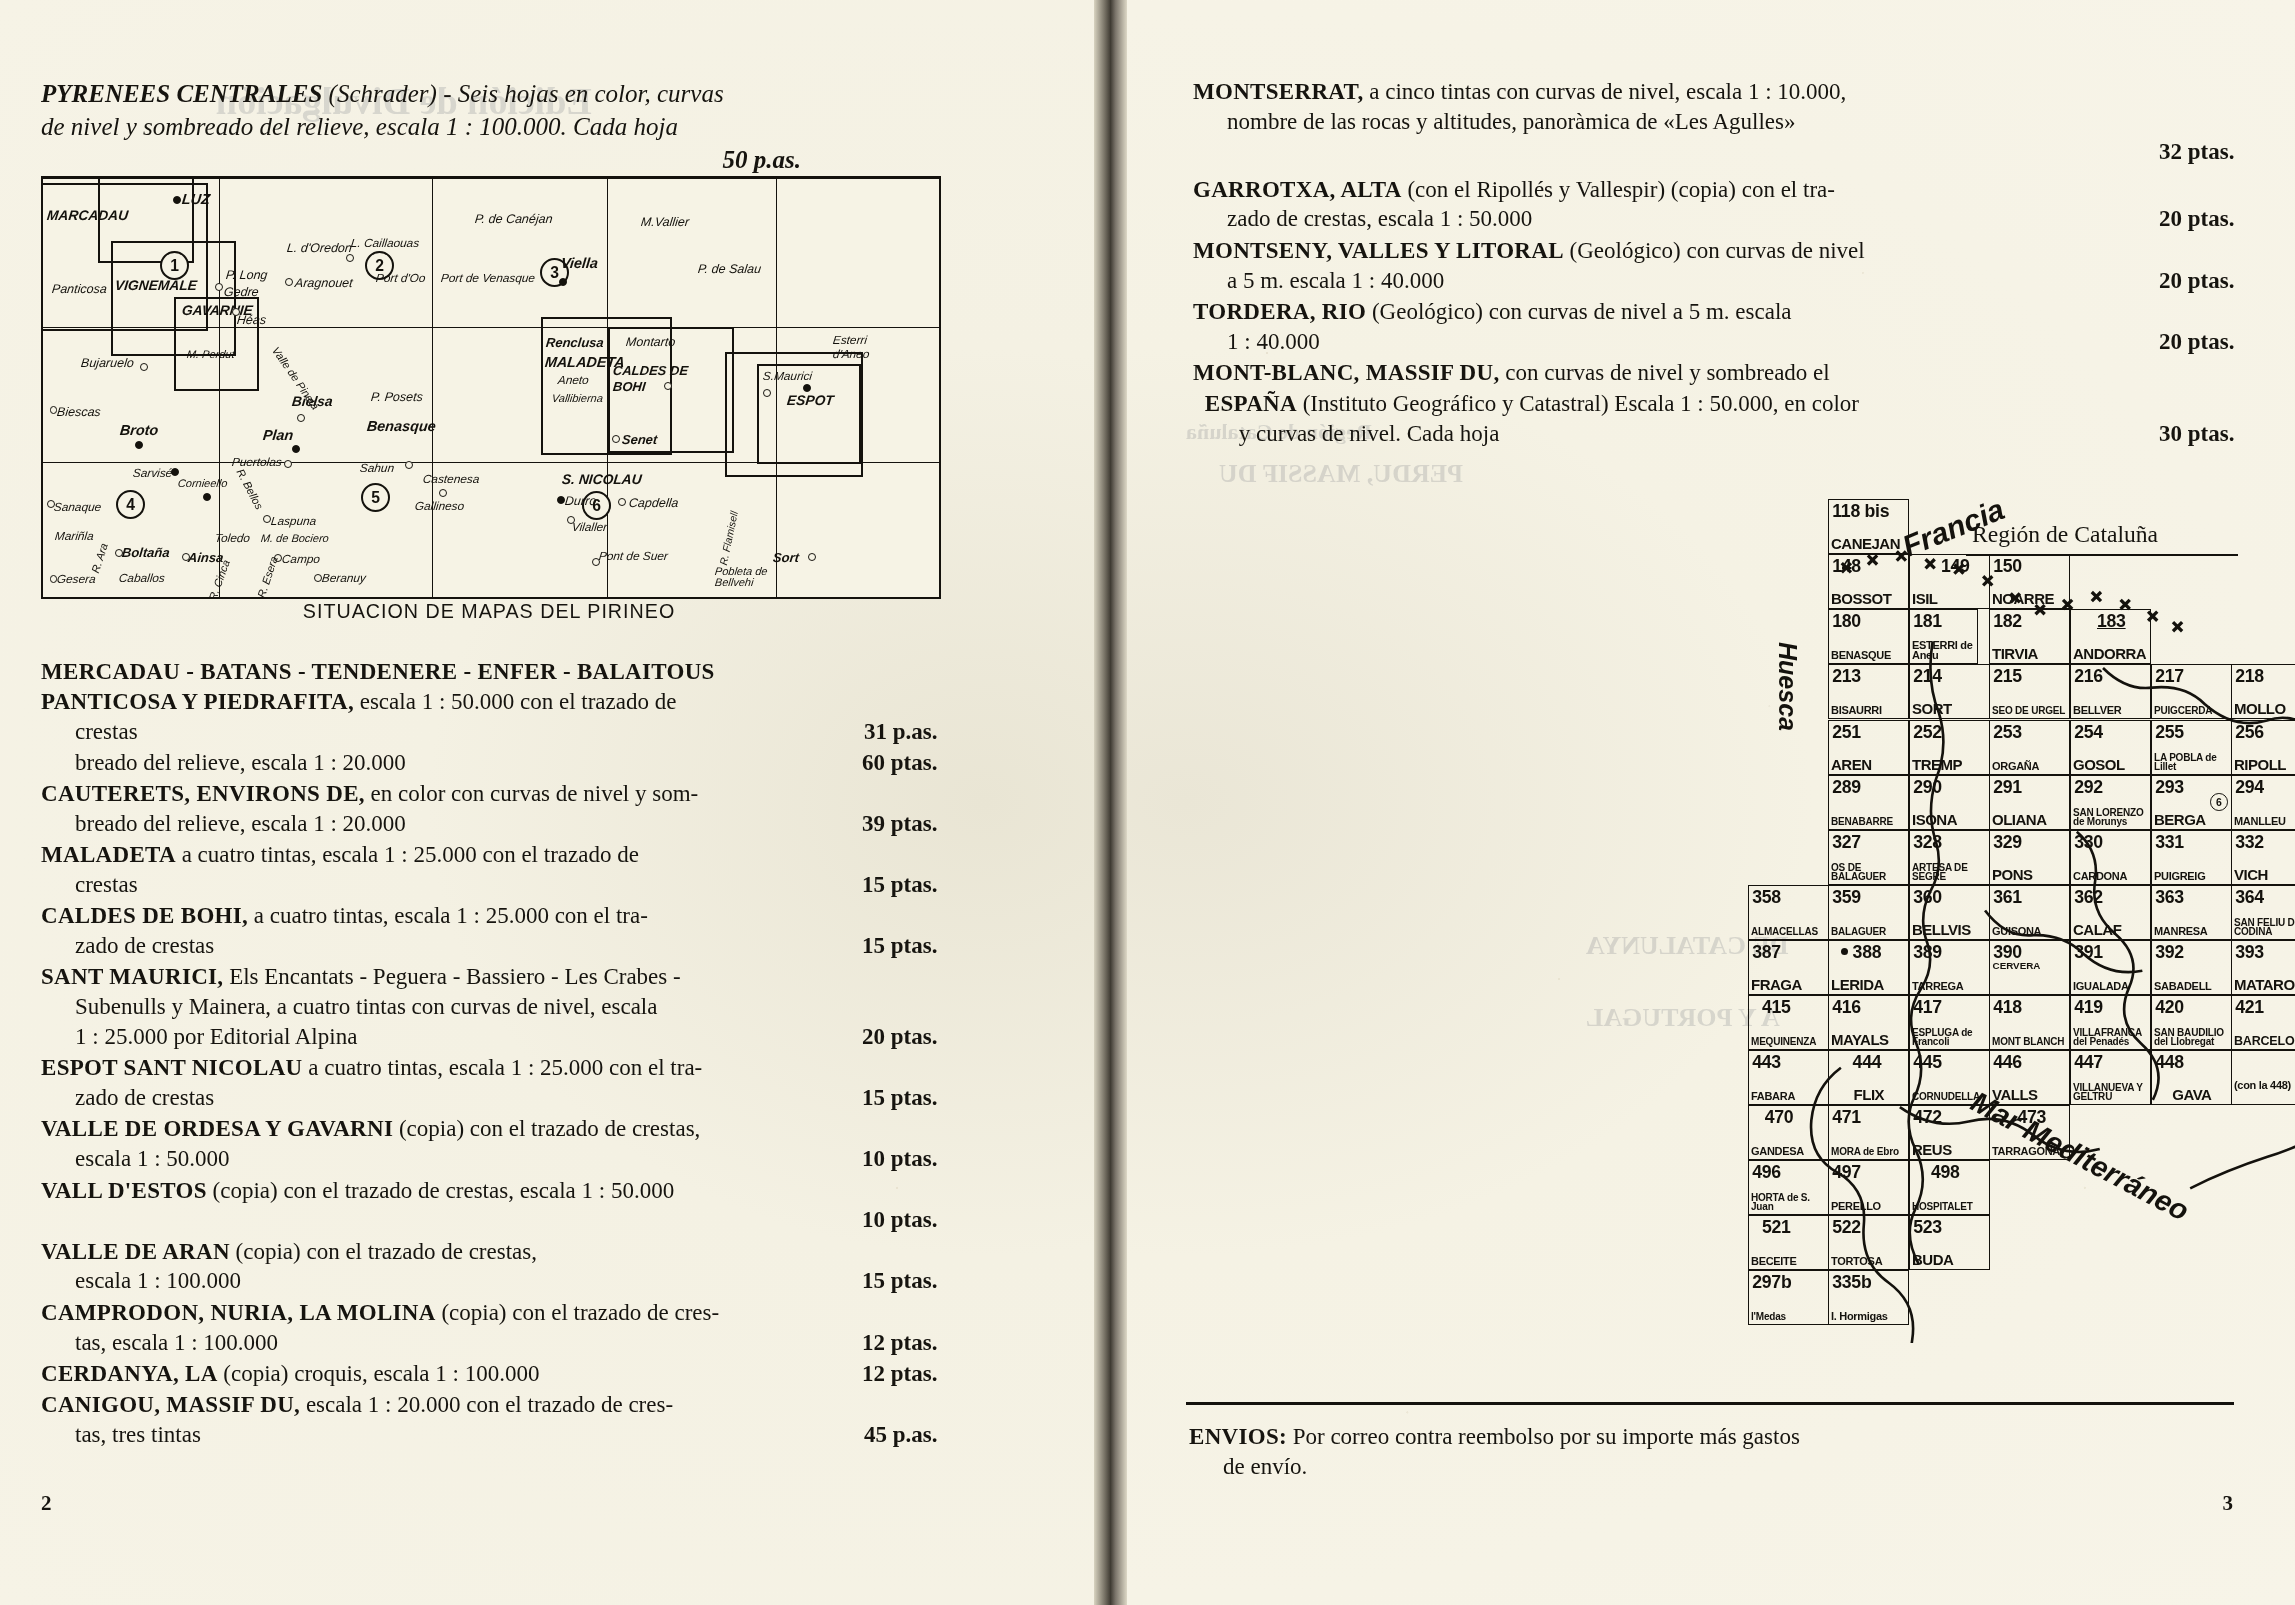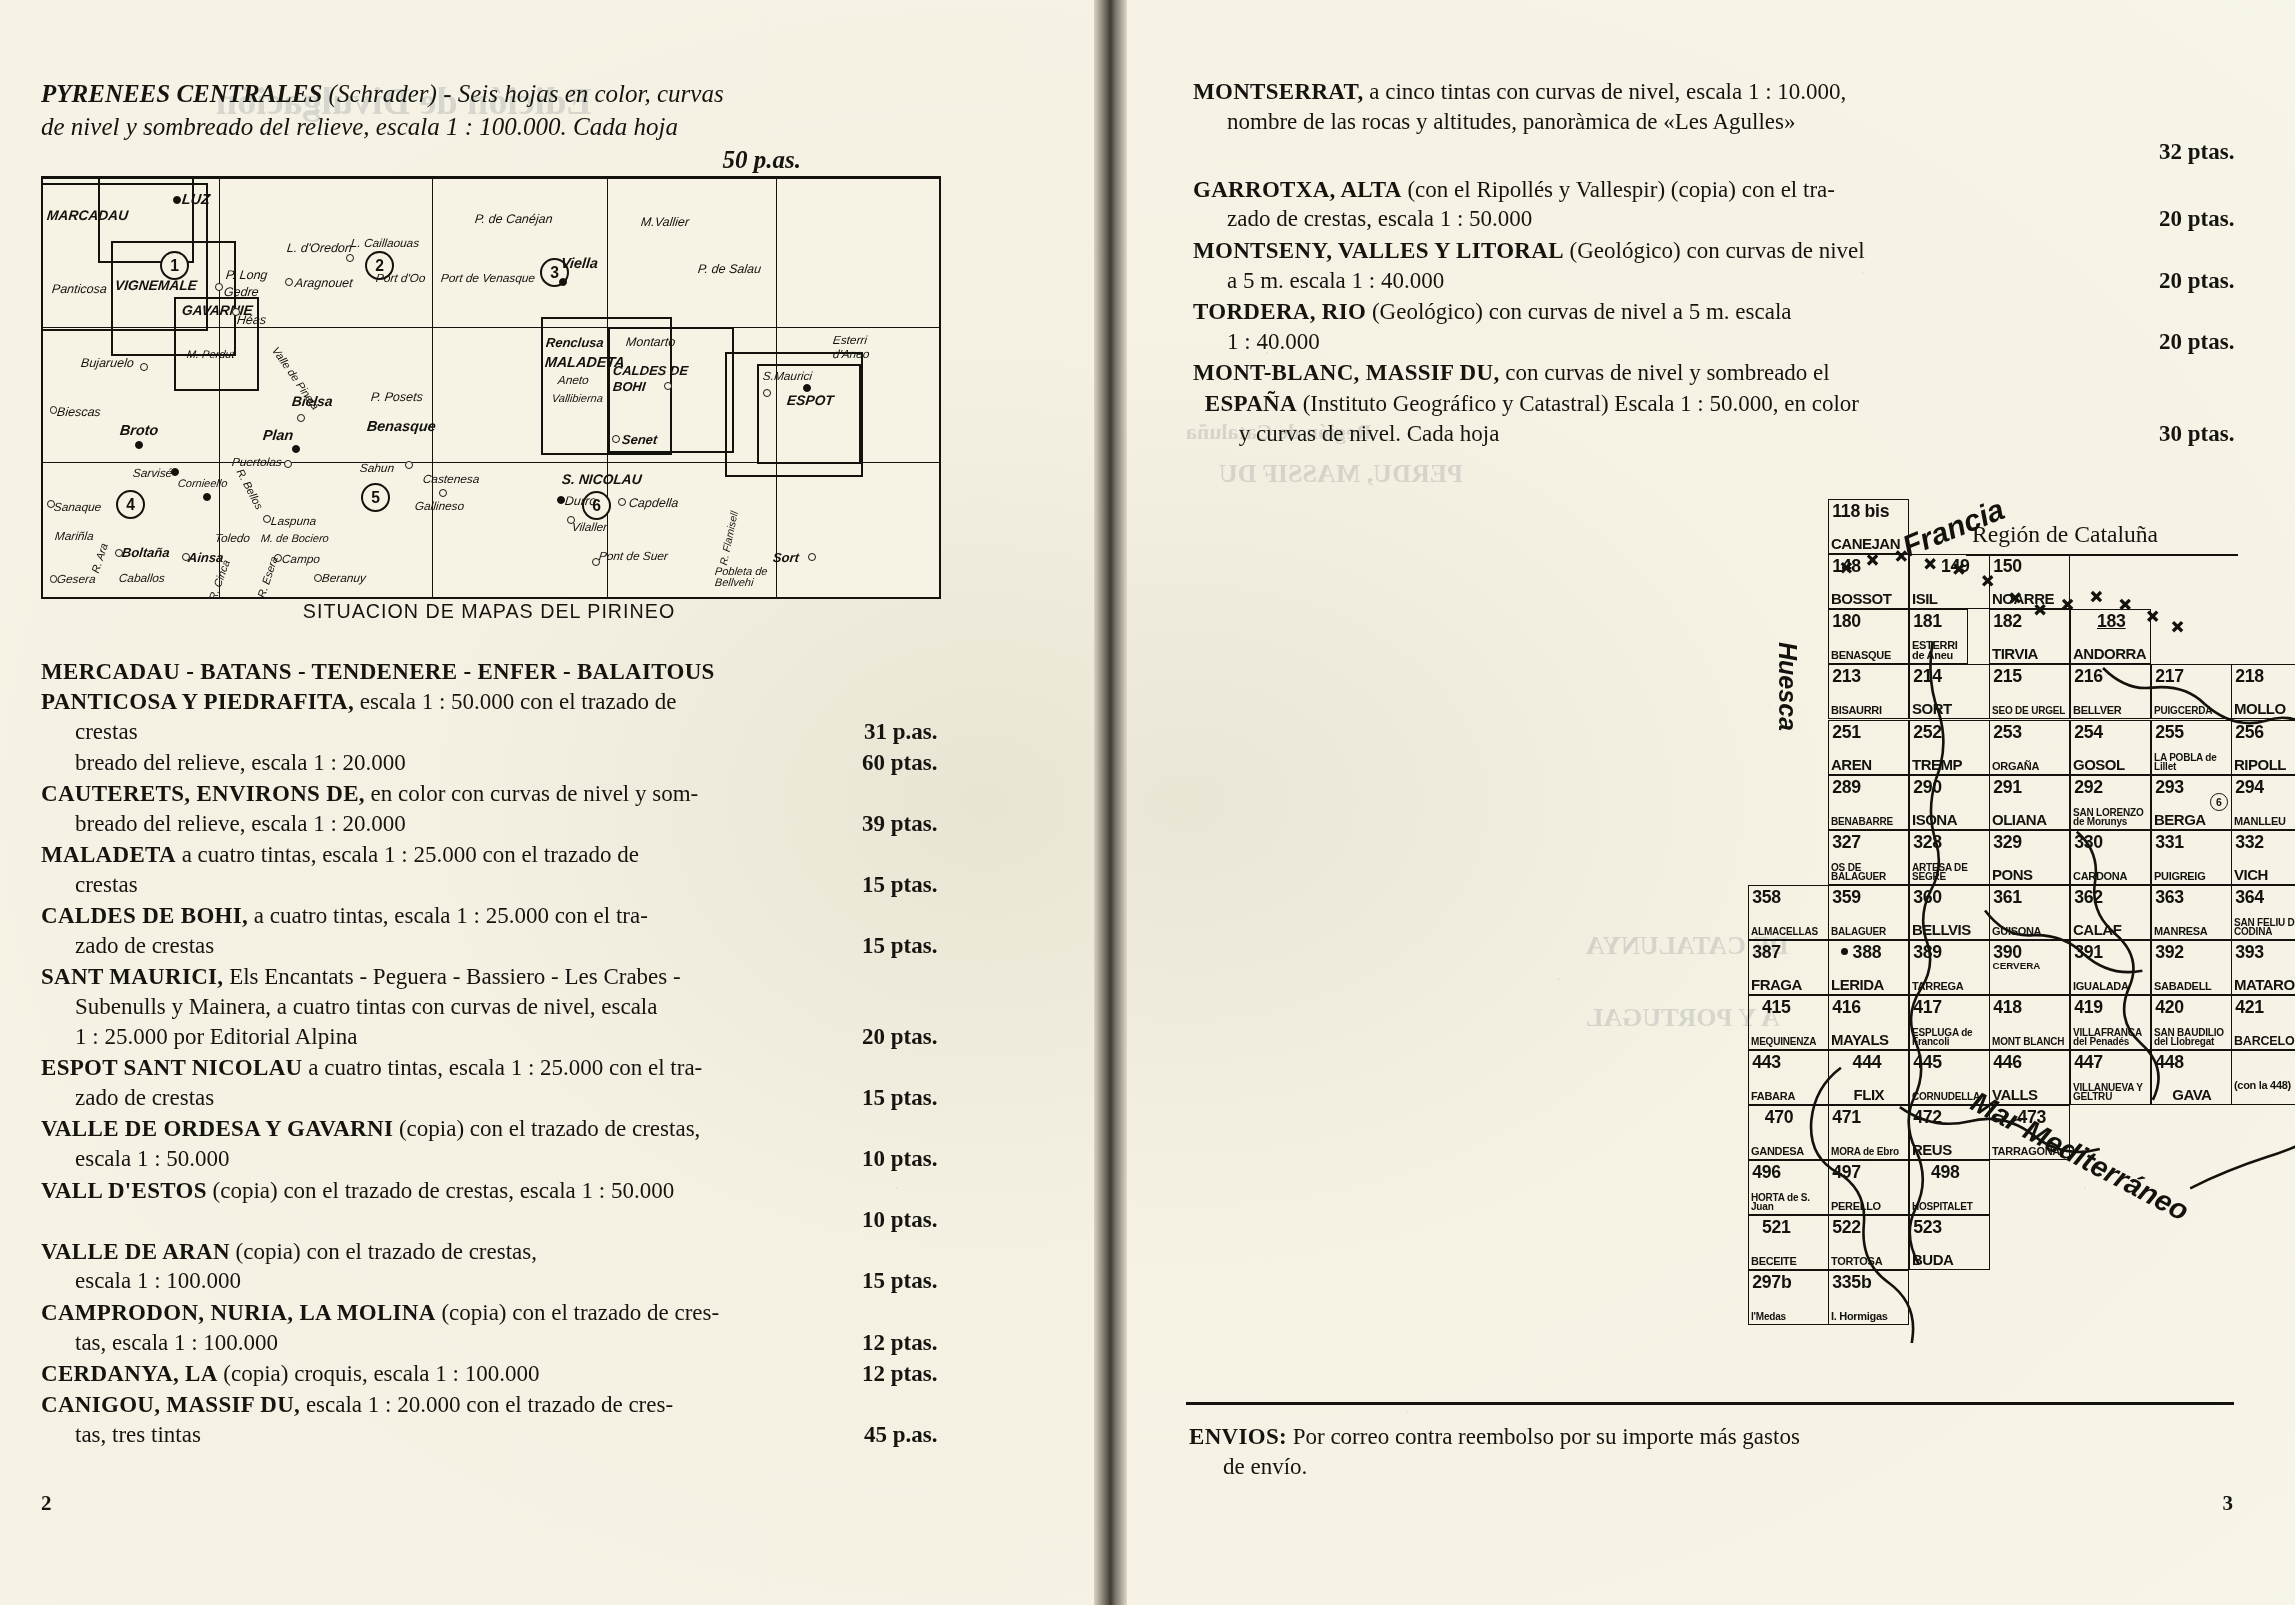--- a/index.html
+++ b/index.html
@@ -488,21 +488,21 @@
       </div>
       <div class="cell" style="left:862px;top:554px;width:81px;height:55px;">
         <div class="num">150</div>
         <div class="nm">NOARRE</div>
       </div>
 
       <div class="cell" style="left:701px;top:609px;width:81px;height:55px;">
         <div class="num">180</div>
         <div class="nm sm">BENASQUE</div>
       </div>
-      <div class="cell" style="left:782px;top:609px;width:59px;height:55px;">
+      <div class="cell" style="left:782px;top:609px;width:69px;height:55px;">
         <div class="num">181</div>
         <div class="nm sm">ESTERRI de Aneu</div>
       </div>
       <div class="cell" style="left:862px;top:609px;width:81px;height:55px;">
         <div class="num">182</div>
         <div class="nm">TIRVIA</div>
       </div>
       <div class="cell" style="left:943px;top:609px;width:81px;height:55px;">
         <div class="num" style="left:26px;text-decoration:underline;">183</div>
         <div class="nm">ANDORRA</div>

